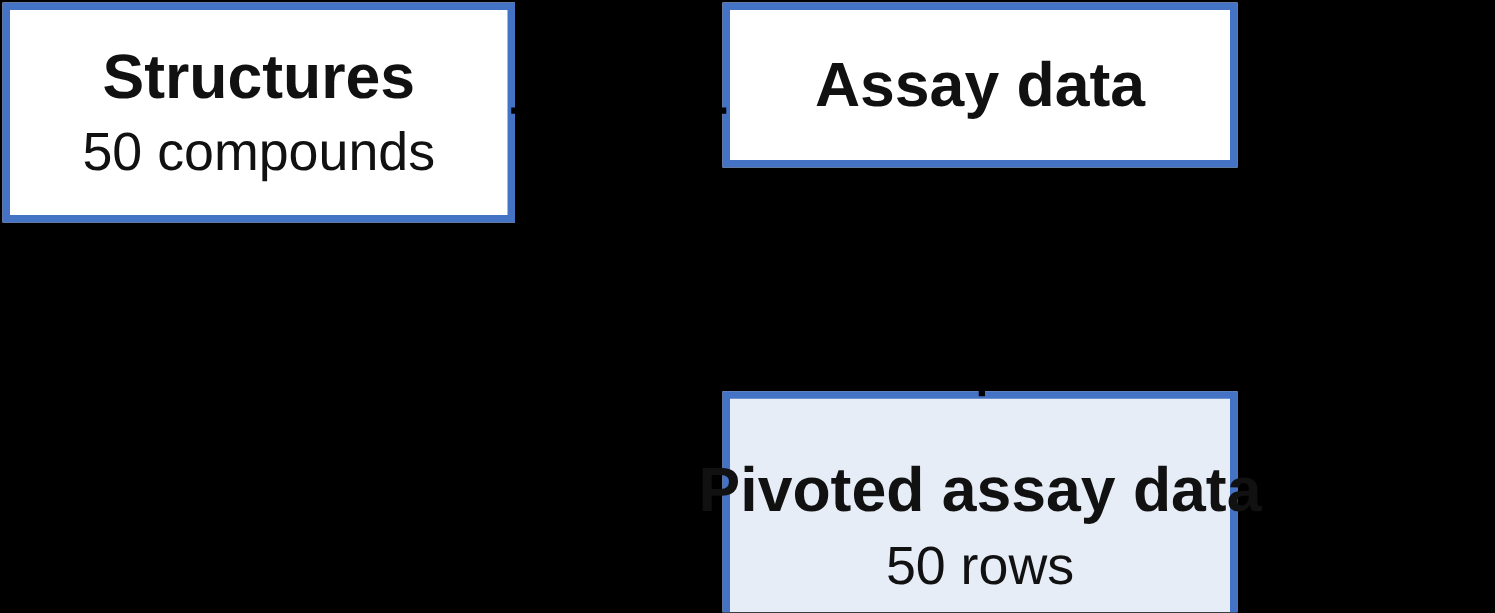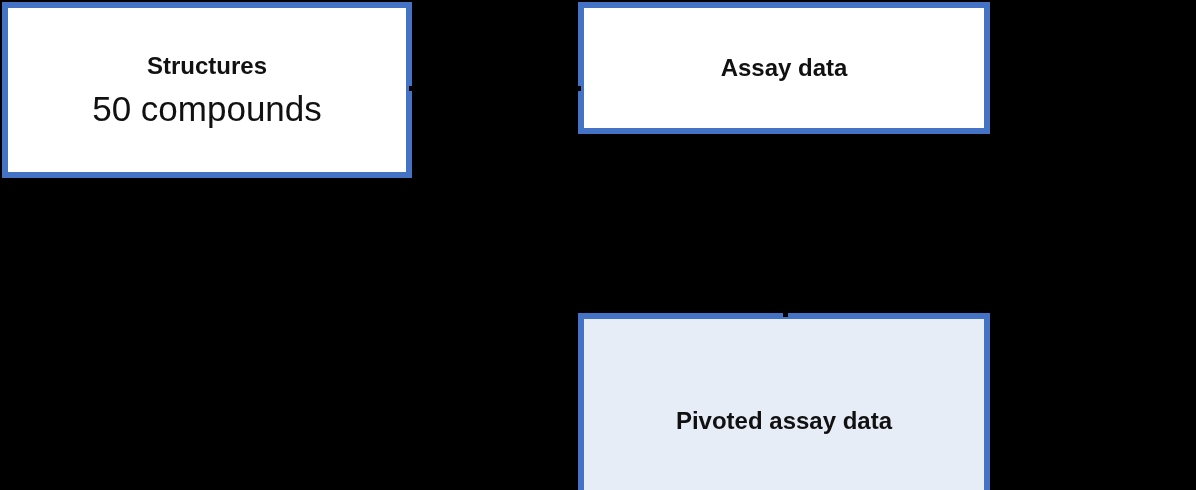--- a/index.html
+++ b/index.html
@@ -37,27 +37,27 @@
     width: 412px; height: 132px;
     background: var(--box-fill, #FFFFFF);
   }
   #node-pivoted-assay-data {
     left: 578px; top: 313px;
     width: 412px; height: 216px;
     background: var(--pivoted-box-fill, #E7EDF7);
   }
   .node-title {
     font-weight: 700;
-    font-size: 24px;
+    font-size: 50px;
     line-height: 1.05;
     white-space: nowrap;
   }
   .node-subtitle {
     font-weight: 400;
-    font-size: 35px;
+    font-size: 43px;
     line-height: 1.05;
     white-space: nowrap;
   }
   
   .connector {
     position: absolute;
     background: var(--connector, #000000);
     z-index: 5;
   }
   #connector-structures-to-assay {
@@ -78,19 +78,20 @@
     <div class="node-title">Structures</div>
     <div class="node-subtitle">50 compounds</div>
   </div>
 
   <div class="node" id="node-assay-data">
     <div class="node-title">Assay data</div>
   </div>
 
   <div class="node" id="node-pivoted-assay-data">
     <div class="node-title">Pivoted assay data</div>
+    <div class="node-subtitle">50 rows</div>
   </div>
 
   <div class="connector" id="connector-structures-to-assay"></div>
 
   <div class="connector" id="connector-assay-to-pivoted"></div>
 
 </div>
 
 </body></html>

